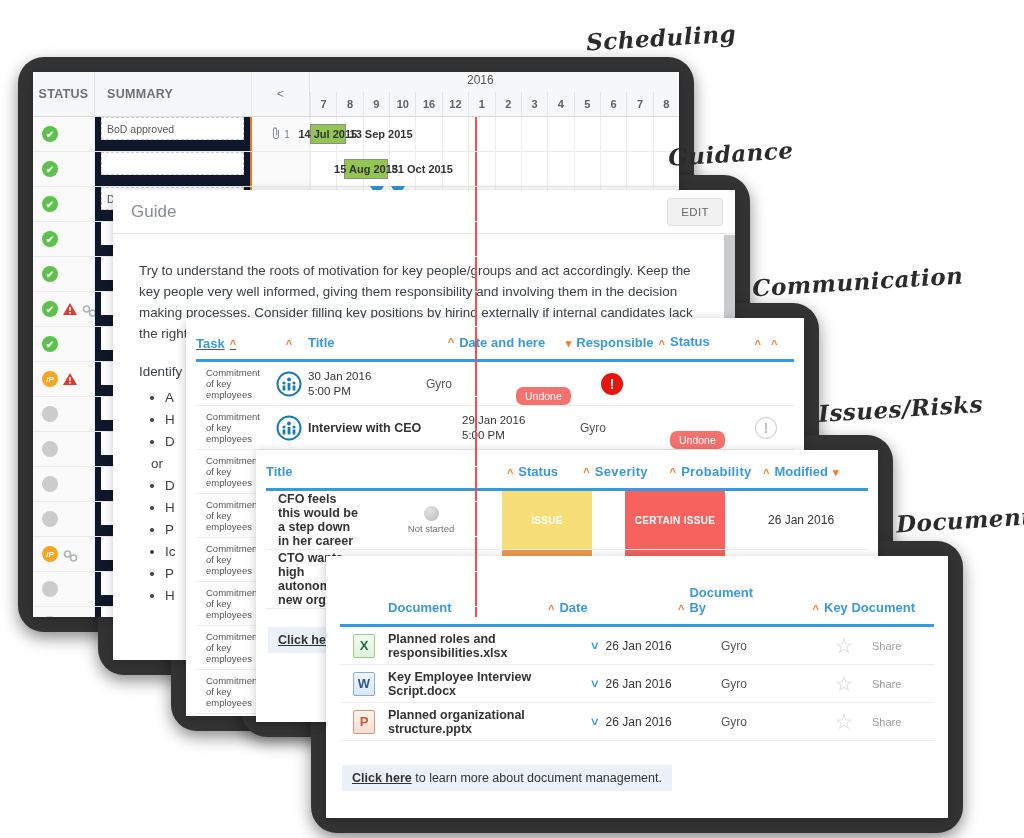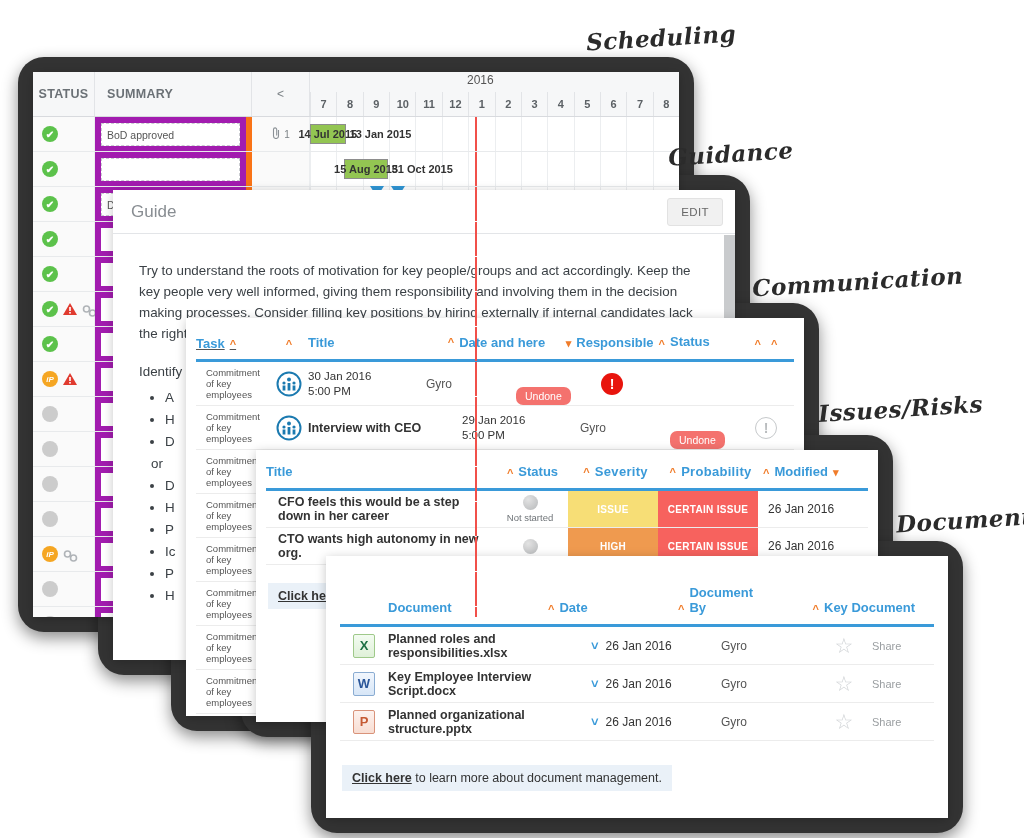--- a/index.html
+++ b/index.html
@@ -58,22 +58,22 @@
     border-left:1px solid #e2e4e7; line-height:24px;
   }
 
   .g-body { position:relative; height:500px; background:#fff; }
   .g-row { display:flex; height:35px; border-bottom:1px solid #e8eaec; }
   .g-c-status {
     width:62px; display:flex; align-items:center; gap:5px; padding-left:9px;
     border-right:1px solid #eceef0; background:#fafafa;
   }
   .g-c-summary {
-    flex:0 0 157px; display:flex; align-items:center; padding:0 6px;
-    border-right:6px solid #f97316; background:#a21caf;
+    flex:0 0 157px; display:flex; padding:0 6px;
+    border-right:2px solid #f97316; background:#0f172a;
   }
   .sumbox {
     width:100%; height:23px; border:1px dashed #c9ccd0; background:#fff;
     font-size:10.5px; color:#555; padding:3px 5px; line-height:16px;
     white-space:nowrap; overflow:hidden;
   }
   .g-c-attach {
     flex:0 0 58px; display:flex; align-items:center; justify-content:center; gap:3px;
     border-right:1px solid #eceef0; font-size:10px; color:#7b8185; background:#fafafa;
   }
@@ -167,21 +167,21 @@
     display:inline-block; background:#f4726e; color:#fff; font-size:10.5px;
     padding:3px 9px; border-radius:7px;margin-top:24px;
   }
   .c-alert { flex:0 0 56px; display:flex; align-items:center; justify-content:center; }
   .bang { width:22px; height:22px; border-radius:50%; background:#e8140d; color:#fff;
           display:flex; align-items:center; justify-content:center; font-size:14px; font-weight:bold; }
   .bang.muted { background:#fff; color:#b9bcbe; border:1.5px solid #c6c9cb; }
 
   
   #issues { left:256px; top:450px; width:622px; height:272px; }
-  .i-row { display:flex; align-items:stretch; height:37px; border-bottom:1px solid #ececec; }
+  .i-row { display:flex; align-items:stretch; height:59px; border-bottom:1px solid #ececec;gap:33px; }
   .i-title { flex:1; display:flex; align-items:center; padding-left:12px; font-size:12.5px; font-weight:bold; color:#333; }
   .i-status { flex:0 0 76px; display:flex; flex-direction:column; align-items:center; justify-content:center; }
   .i-ball { width:15px; height:15px; border-radius:50%;
             background:radial-gradient(circle at 35% 30%, #e3e3e3, #b6b8ba); }
   .i-st-label { font-size:9.5px; color:#6f7478; margin-top:2px; }
   .i-sev { flex:0 0 90px; display:flex; align-items:center; justify-content:center;
            font-size:10px; font-weight:bold; color:#fff; letter-spacing:.3px; }
   .i-prob { flex:0 0 100px; display:flex; align-items:center; justify-content:center;
             font-size:10px; font-weight:bold; color:#fff; letter-spacing:.3px; }
   .i-mod { flex:0 0 110px; display:flex; align-items:center; padding-left:10px; font-size:12px; color:#333; }
@@ -234,21 +234,21 @@
       <div class="g-h-status">STATUS</div>
       <div class="g-h-summary">SUMMARY</div>
       <div class="g-h-collapse">&lt;</div>
       <div class="g-h-time">
         <div class="g-year">2016</div>
         <div class="g-months" id="gantt-months">
             <div class="g-m">7</div>
             <div class="g-m">8</div>
             <div class="g-m">9</div>
             <div class="g-m">10</div>
-            <div class="g-m">11</div>
+            <div class="g-m">16</div>
             <div class="g-m">12</div>
             <div class="g-m">1</div>
             <div class="g-m">2</div>
             <div class="g-m">3</div>
             <div class="g-m">4</div>
             <div class="g-m">5</div>
             <div class="g-m">6</div>
             <div class="g-m">7</div>
             <div class="g-m">8</div>
           </div>
@@ -279,21 +279,21 @@
               <i></i>
               <i></i>
               <i></i>
               <i></i>
               <i></i>
               <i></i>
               <i></i>
               <i></i>
             </div>
             <div class="bar" style="left: 0%; width: 9.64286%;">14 Jul 2015</div>
-            <div class="barlabel" style="left: 10.7143%;">13 Jan 2015</div>
+            <div class="barlabel" style="left: 10.7143%;">13 Sep 2015</div>
             <div class="today" style="left: 44.6429%;"></div>
           </div>
         </div>
         <div class="g-row">
           <div class="g-c-status">
             <span class="dot ok"></span>
           </div>
           <div class="g-c-summary">
             <div class="sumbox"></div>
           </div>

